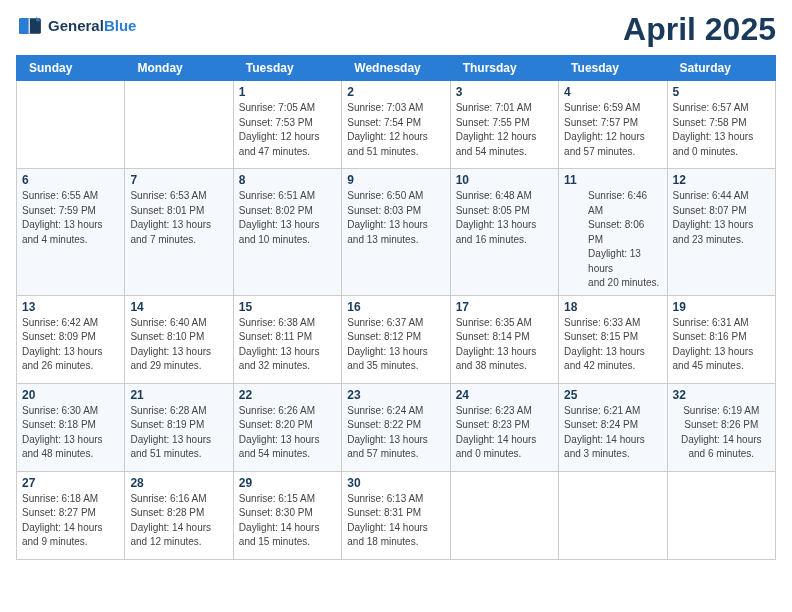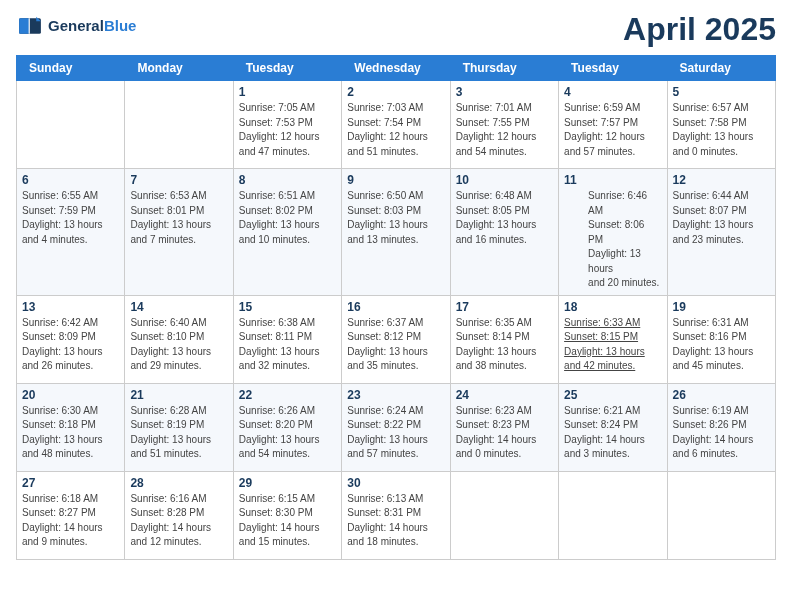--- a/index.html
+++ b/index.html
@@ -258,21 +258,21 @@
           </td>
           <td>
             <span class="day-num">17</span>
             <div class="day-info" style="white-space: pre-line;">Sunrise: 6:35 AM
 Sunset: 8:14 PM
 Daylight: 13 hours
 and 38 minutes.</div>
           </td>
           <td>
             <span class="day-num">18</span>
-            <div class="day-info" style="white-space: pre-line; text-decoration: underline;">Sunrise: 6:33 AM
+            <div class="day-info" style="white-space: pre-line;">Sunrise: 6:33 AM
 Sunset: 8:15 PM
 Daylight: 13 hours
 and 42 minutes.</div>
           </td>
           <td>
             <span class="day-num">19</span>
             <div class="day-info" style="white-space: pre-line;">Sunrise: 6:31 AM
 Sunset: 8:16 PM
 Daylight: 13 hours
 and 45 minutes.</div>
@@ -315,22 +315,22 @@
 and 0 minutes.</div>
           </td>
           <td>
             <span class="day-num">25</span>
             <div class="day-info" style="white-space: pre-line;">Sunrise: 6:21 AM
 Sunset: 8:24 PM
 Daylight: 14 hours
 and 3 minutes.</div>
           </td>
           <td>
-            <span class="day-num">26</span>
-            <div class="day-info" style="white-space: pre-line;">Sunrise: 6:19 AM
+            <span class="day-num">32</span>
+            <div class="day-info" style="white-space: pre-line; text-align: center;">Sunrise: 6:19 AM
 Sunset: 8:26 PM
 Daylight: 14 hours
 and 6 minutes.</div>
           </td>
         </tr>
         <tr>
           <td>
             <span class="day-num">27</span>
             <div class="day-info" style="white-space: pre-line;">Sunrise: 6:18 AM
 Sunset: 8:27 PM

